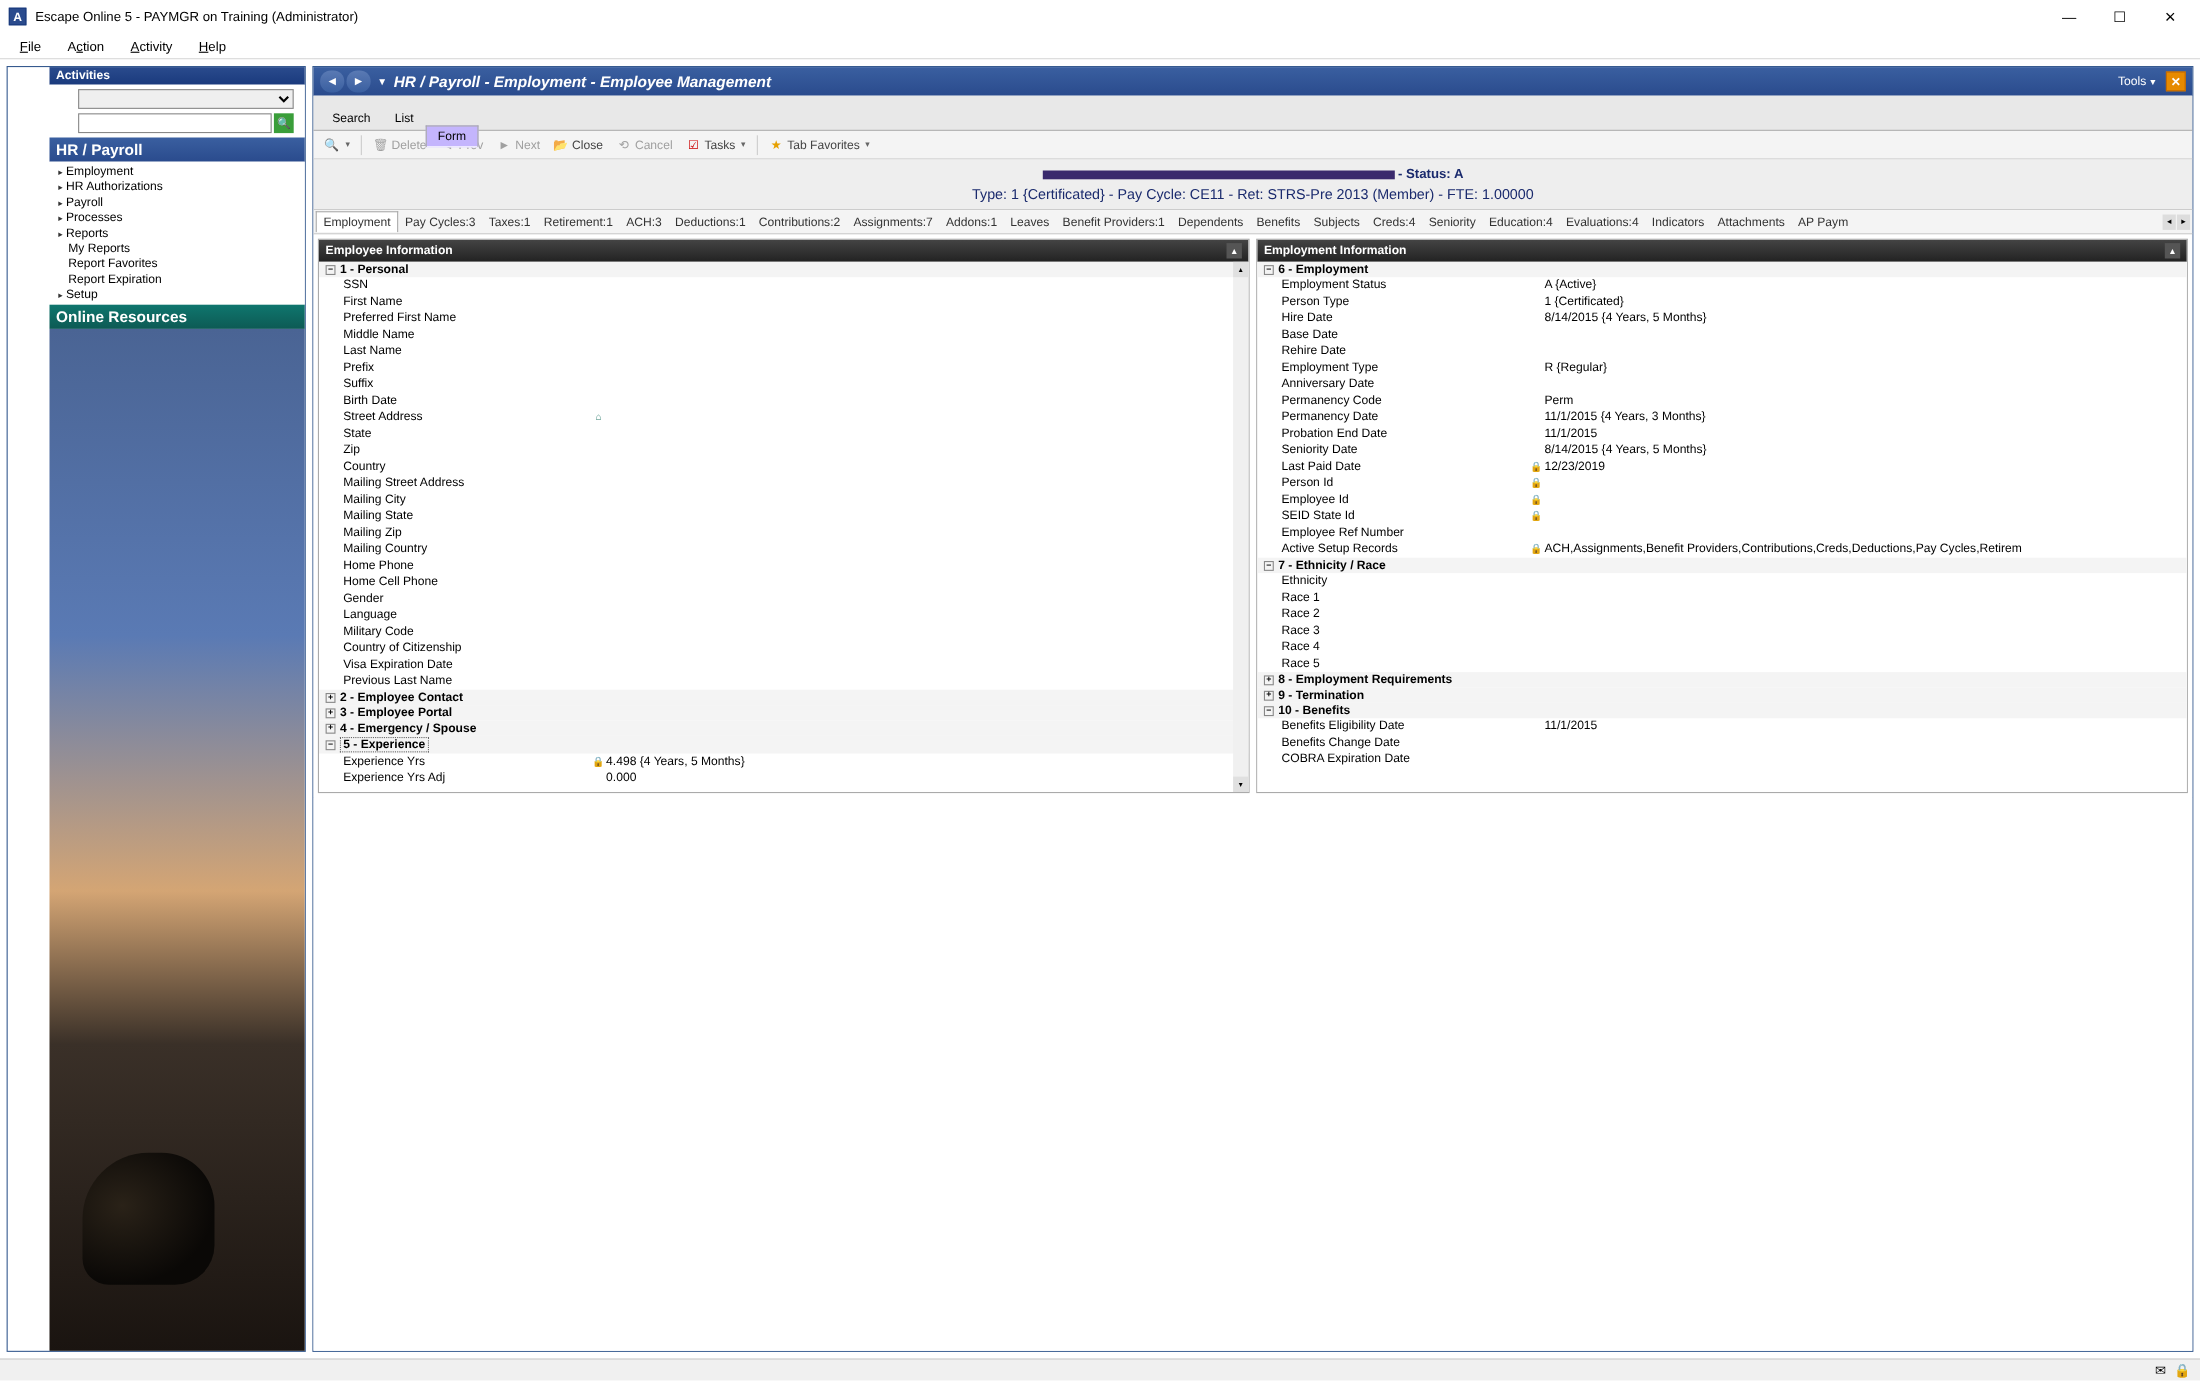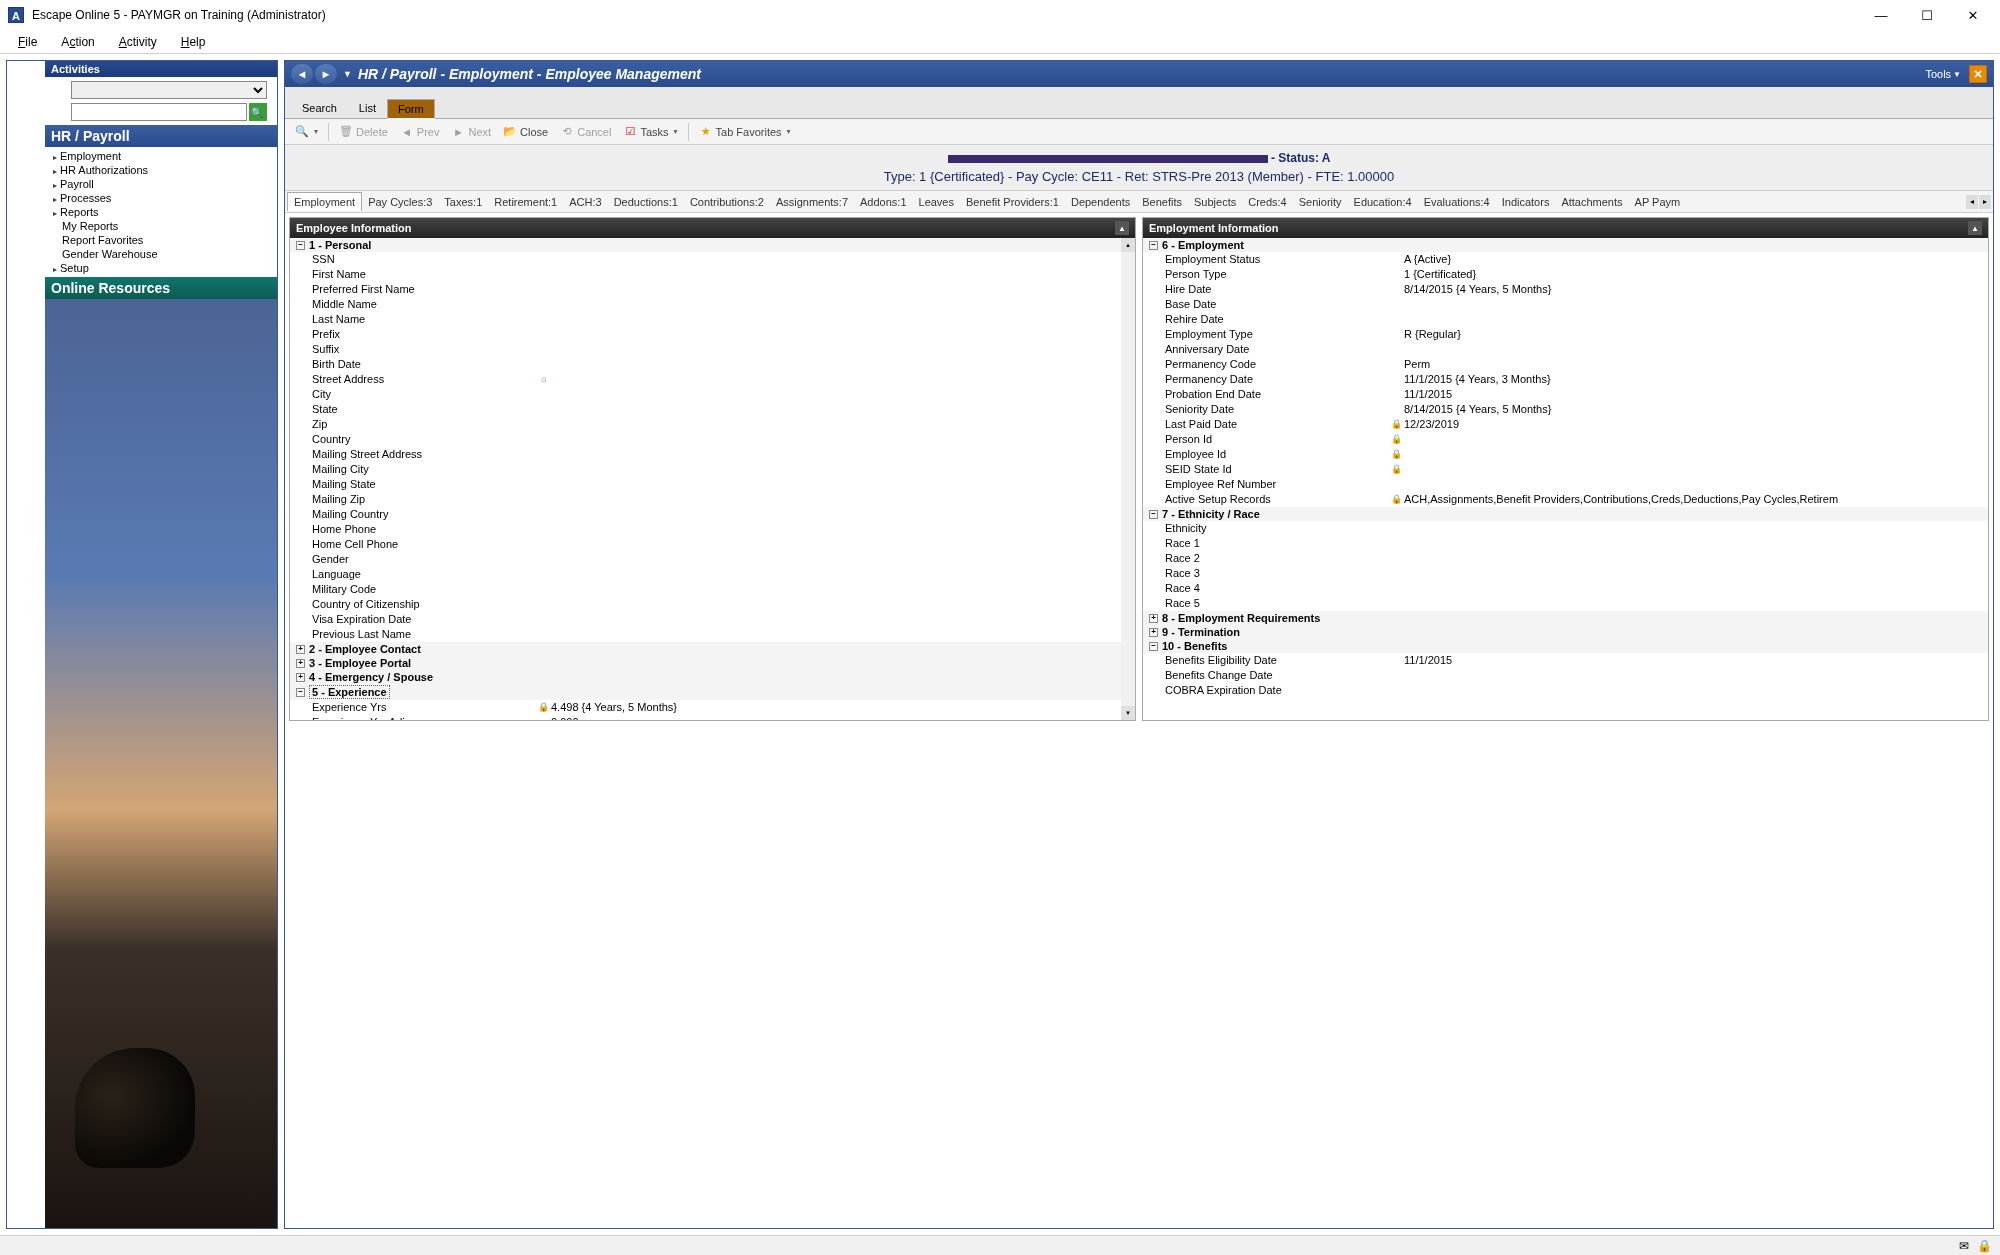--- a/index.html
+++ b/index.html
@@ -38,21 +38,21 @@
 .main-hdr { height: 26px; background: linear-gradient(#3a5fa0,#2a4b8d); display: flex; align-items: center; padding: 0 6px; color: #fff; }
 .main-hdr .nav { display: flex; gap: 2px; margin-right: 6px; }
 .main-hdr .navbtn { width: 22px; height: 20px; background: linear-gradient(#5a7ab4,#3a5fa0); border-radius: 10px; display: flex; align-items: center; justify-content: center; font-size: 11px; }
 .main-hdr .dd { font-size: 9px; margin-right: 6px; }
 .main-hdr .bc { font-style: italic; font-weight: bold; font-size: 14px; }
 .main-hdr .tools { margin-left: auto; font-size: 11px; display: flex; align-items: center; gap: 2px; }
 .main-hdr .closew { width: 18px; height: 18px; background: #e68a00; border: 1px solid #c46a00; display: flex; align-items: center; justify-content: center; margin-left: 6px; font-weight: bold; }
 
 .subtabs { height: 32px; display: flex; align-items: flex-end; padding: 0 6px; background: #e8e8e8; border-bottom: 1px solid #aaa; }
 .subtabs .tab { padding: 3px 10px; font-size: 11px; border: 1px solid transparent; cursor: default; }
-.subtabs .tab.active { background: #a16207; border-color: #aaa; border-bottom-color: #fff; position: relative; top: 1px; }
+.subtabs .tab.active { background: #c4b5fd; border-color: #aaa; border-bottom-color: #fff; position: relative; top: 16px; }
 
 .toolbar { height: 26px; display: flex; align-items: center; gap: 4px; padding: 0 6px; background: #f4f4f4; border-bottom: 1px solid #ccc; }
 .toolbar .tb { display: flex; align-items: center; gap: 3px; padding: 2px 4px; font-size: 11px; color: #444; }
 .toolbar .tb.dis { color: #a0a0a0; }
 .toolbar .ic { width: 14px; height: 14px; display: inline-flex; align-items: center; justify-content: center; font-size: 11px; }
 .toolbar .sep { width: 1px; height: 18px; background: #ccc; margin: 0 2px; }
 .toolbar .dd { font-size: 8px; color: #666; margin-left: 2px; }
 
 .info-banner { background: #eee; text-align: center; padding: 6px 0; border-bottom: 1px solid #ccc; }
 .info-banner .line1 { font-size: 12px; font-weight: bold; color: #1a2a6d; }
@@ -120,21 +120,21 @@
       </div>
       <div class="sb-section">HR / Payroll</div>
       <div class="sb-tree" id="sb-tree">
           <div class="node">Employment</div>
           <div class="node">HR Authorizations</div>
           <div class="node">Payroll</div>
           <div class="node">Processes</div>
           <div class="node">Reports</div>
           <div class="node noexp">My Reports</div>
           <div class="node noexp">Report Favorites</div>
-          <div class="node noexp">Gender Warehouse</div>
+          <div class="node noexp">Report Expiration</div>
           <div class="node">Setup</div>
         </div>
       <div class="sb-section2">Online Resources</div>
       <div class="sb-image"></div>
     </div>
 
     <div class="main">
       <div class="main-hdr">
         <div class="nav">
           <div class="navbtn">◄</div>
@@ -282,25 +282,20 @@
                 <div class="k">Birth Date</div>
                 <div class="lock"></div>
                 <div class="v"></div>
               </div>
               <div class="row">
                 <div class="k">Street Address</div>
                 <div class="lock" style="color: rgb(42, 122, 106);">⌂</div>
                 <div class="v"></div>
               </div>
               <div class="row">
-                <div class="k">City</div>
-                <div class="lock"></div>
-                <div class="v"></div>
-              </div>
-              <div class="row">
                 <div class="k">State</div>
                 <div class="lock"></div>
                 <div class="v"></div>
               </div>
               <div class="row">
                 <div class="k">Zip</div>
                 <div class="lock"></div>
                 <div class="v"></div>
               </div>
               <div class="row">

